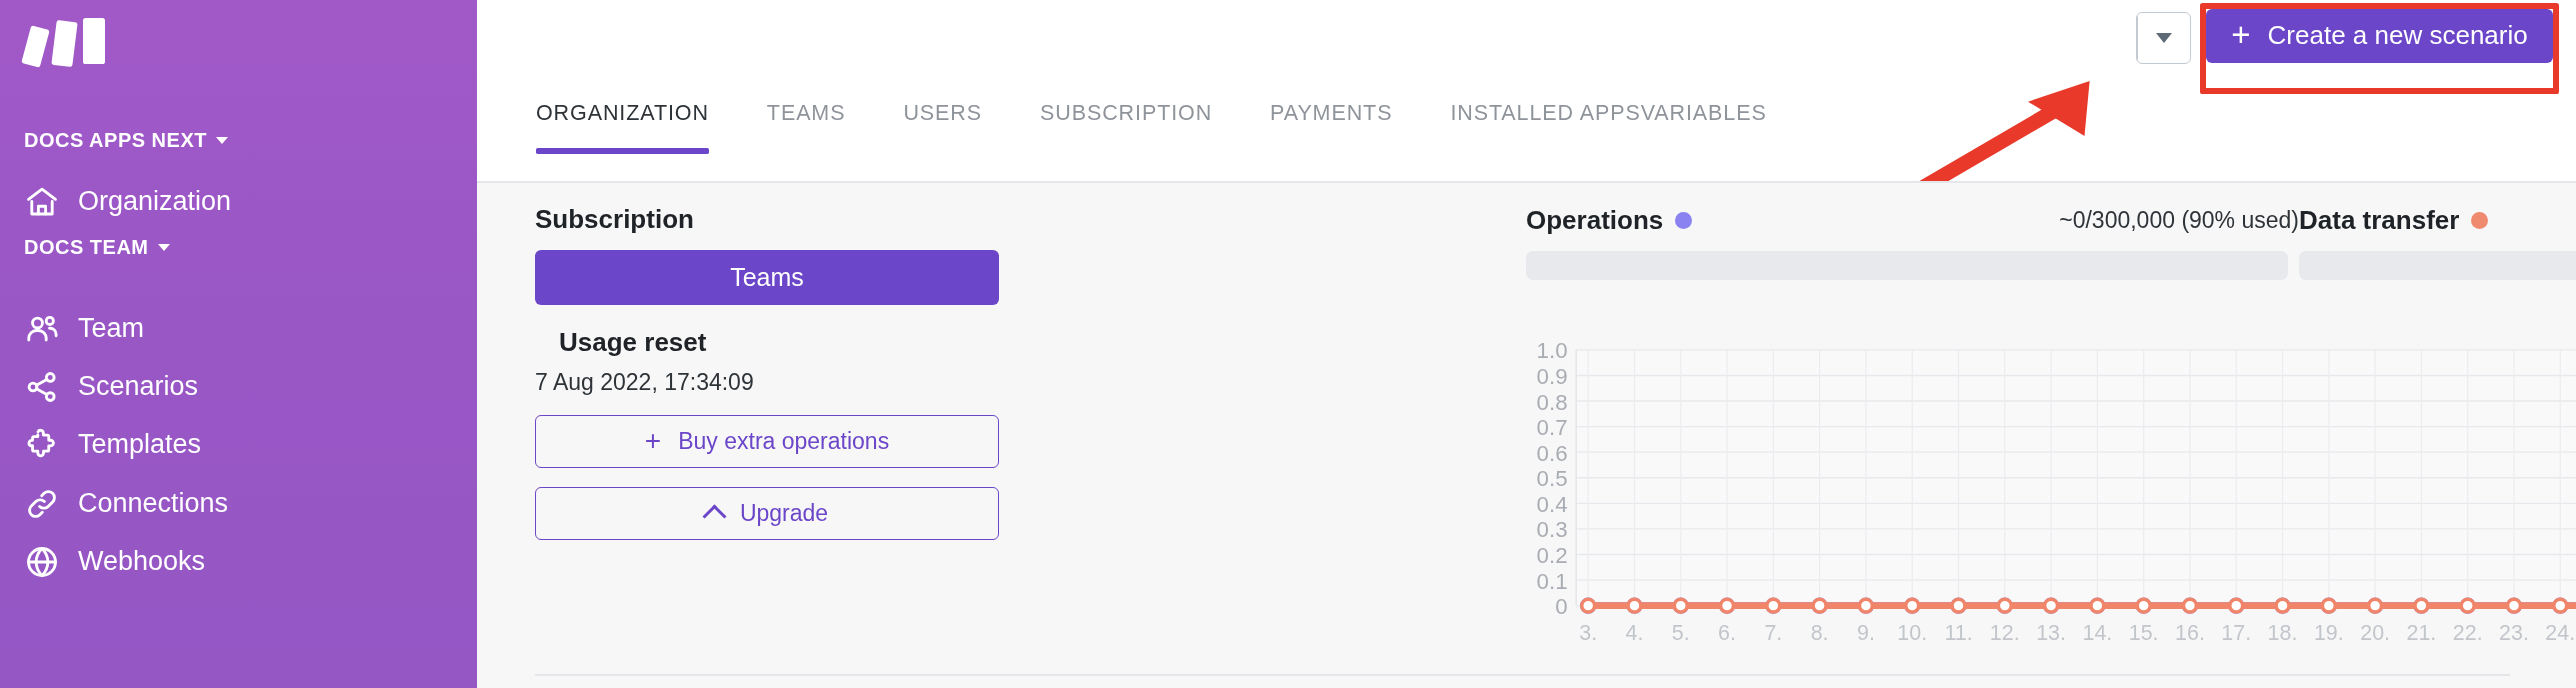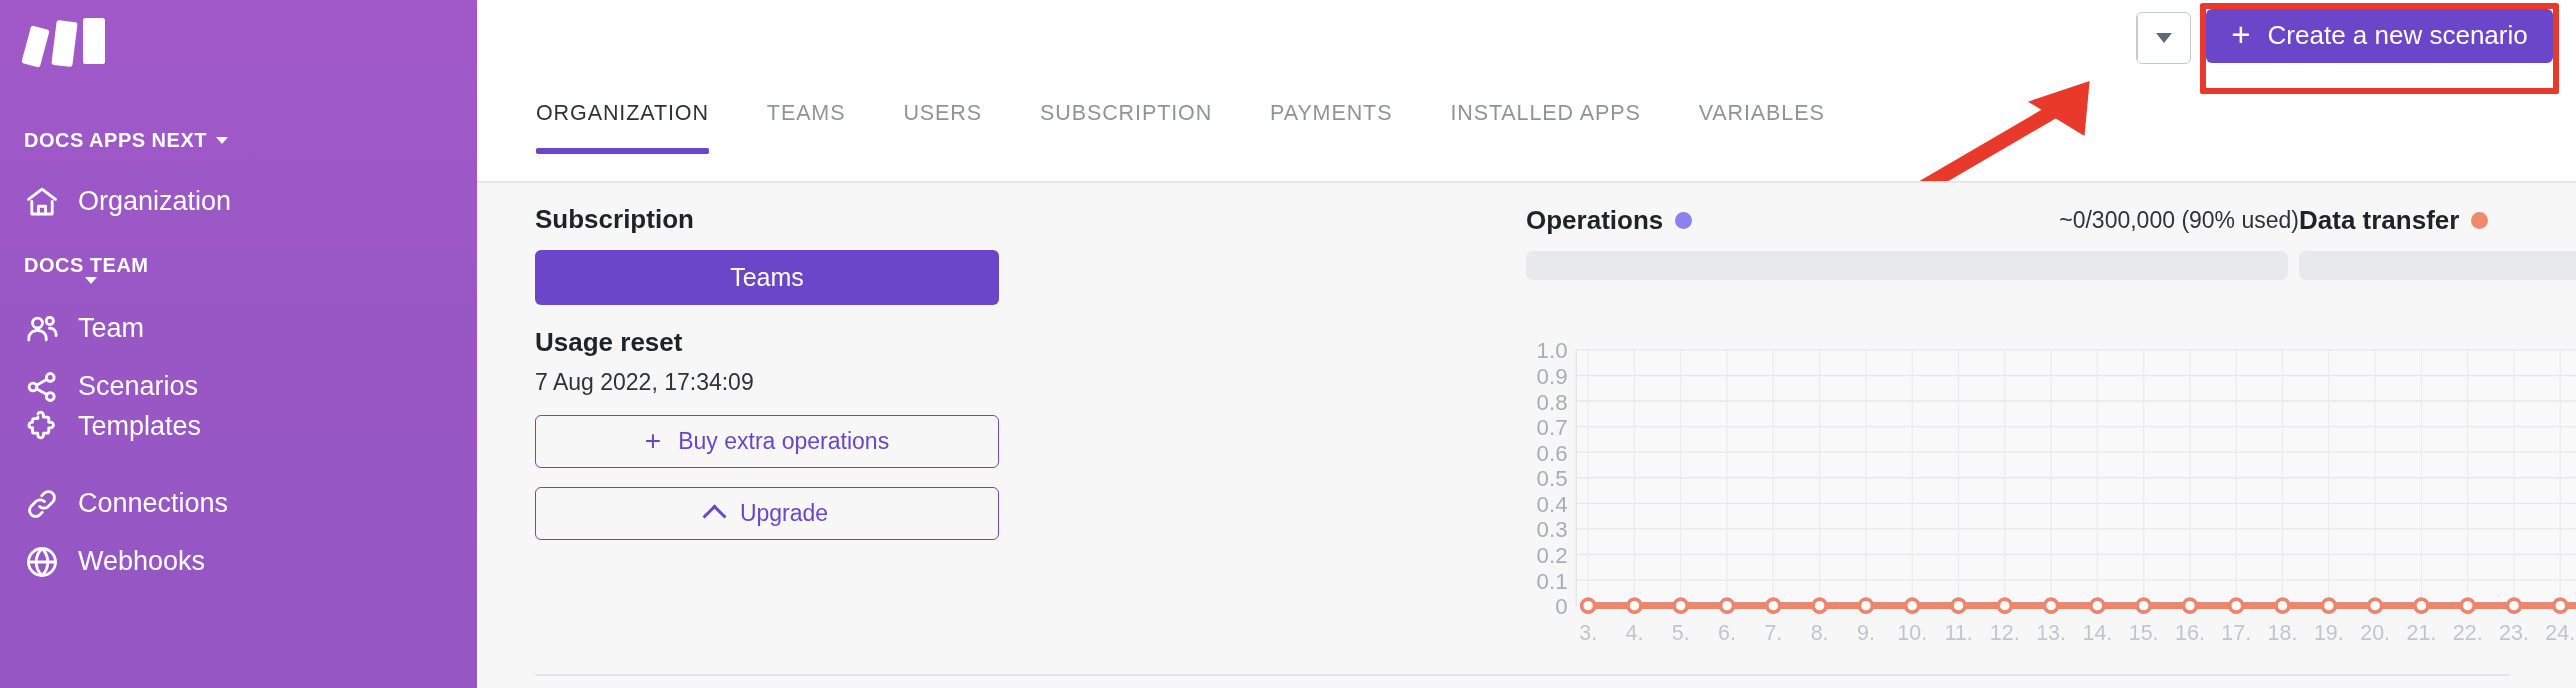--- a/index.html
+++ b/index.html
@@ -159,21 +159,21 @@
   .section-title { font-size: 26px; font-weight: 700; color: #1f2327; }
   #plan-badge {
     margin-top: 15.5px;
     width: 464px; height: 55px;
     background: #6b46c8; border: none; border-radius: 6px;
     color: #ffffff; font-size: 25px;
     display: flex; align-items: center; justify-content: center;
     cursor: pointer;
     font-family: "Liberation Sans", sans-serif;
   }
-  #usage-reset-title { margin-top: 22px; font-size: 26px; font-weight: 700; color: #1f2327; }
+  #usage-reset-title { margin-top: 22px; font-size: 26px; font-weight: 700; color: #1f2327; margin-left: 24px; }
   #usage-reset-value { margin-top: 11px; font-size: 23px; color: #2e3338; }
   .outline-button {
     margin-top: 19px;
     width: 464px; height: 53px;
     background: transparent;
     border: 1.7px solid #6b46c8; border-radius: 6px;
     color: #6b46c8; font-size: 23px;
     display: flex; align-items: center; justify-content: center; gap: 17px;
     cursor: pointer;
     font-family: "Liberation Sans", sans-serif;
@@ -230,21 +230,21 @@
       <span class="nav-icon">
         <svg width="36" height="36" viewBox="0 0 24 24" fill="none" stroke="#ffffff" stroke-width="1.9" stroke-linecap="round" stroke-linejoin="round">
           <path d="M3 10.2 12 3.4l9 6.8"></path>
             <path d="M5.2 11.6V20h13.6v-8.4"></path>
           <path d="M9.6 20v-5.2h4.8V20"></path>
         </svg>
       </span>
       <span class="nav-label">Organization</span>
     </div>
 
-    <div class="nav-group-label" style="left:24px; top:254px;flex-direction:column;">
+    <div class="nav-group-label" style="left:24px; top:236px;">
       <span>DOCS TEAM</span>
       <i class="nav-caret"></i>
     </div>
 
     <div class="nav-item" style="top:301px;">
       <span class="nav-icon">
         <svg width="36" height="36" viewBox="0 0 24 24" fill="none" stroke="#ffffff" stroke-width="1.9" stroke-linecap="round" stroke-linejoin="round">
           <circle cx="9" cy="8" r="3.3"></circle>
           <path d="M3.2 19.4v-1.2a5.2 5.2 0 0 1 5.2-5.2h1.2a5.2 5.2 0 0 1 5.2 5.2v1.2"></path>
           <circle cx="17.2" cy="6.6" r="2.4"></circle>
@@ -260,21 +260,21 @@
           <circle cx="17.5" cy="5.6" r="2.6"></circle>
           <circle cx="6" cy="12" r="2.6"></circle>
           <circle cx="17.5" cy="18.4" r="2.6"></circle>
           <path d="M8.3 10.8 15.2 7"></path>
             <path d="M8.3 13.2 15.2 17"></path>
         </svg>
       </span>
       <span class="nav-label">Scenarios</span>
     </div>
 
-    <div class="nav-item" style="top:399px;">
+    <div class="nav-item" style="top:417px;">
       <span class="nav-icon">
         <svg width="36" height="36" viewBox="0 0 24 24" fill="none" stroke="#ffffff" stroke-width="1.9" stroke-linecap="round" stroke-linejoin="round">
           <path d="M9.3 3.2a1.9 1.9 0 0 1 3.6.9v1.3h2.6a1 1 0 0 1 1 1v2.4h1.2a1.9 1.9 0 0 1 0 3.8h-1.2v2.5a1 1 0 0 1-1 1h-2.5v1.2a1.9 1.9 0 0 1-3.8 0v-1.2H6.7a1 1 0 0 1-1-1v-2.6H4.4a1.9 1.9 0 0 1 .9-3.6h.4V7.4a1 1 0 0 1 1-1h2.5V5.2"></path>
         </svg>
       </span>
       <span class="nav-label">Templates</span>
     </div>
 
     <div class="nav-item" style="top:534px;">
       <span class="nav-icon">
@@ -340,21 +340,21 @@
         
       </button>
       <button class="tab" style="margin-left:58px;">
         <span>PAYMENTS</span>
         
       </button>
       <button class="tab" style="margin-left:58px;text-align:right;">
         <span>INSTALLED APPS</span>
         
       </button>
-      <button class="tab" style="margin-left:58px;">
+      <button class="tab" style="">
         <span>VARIABLES</span>
         
       </button>
     </div>
     <div id="tabs-divider"></div>
 
     <div id="content">
 
       <div id="subscription-panel">
         <div class="section-title">Subscription</div>

